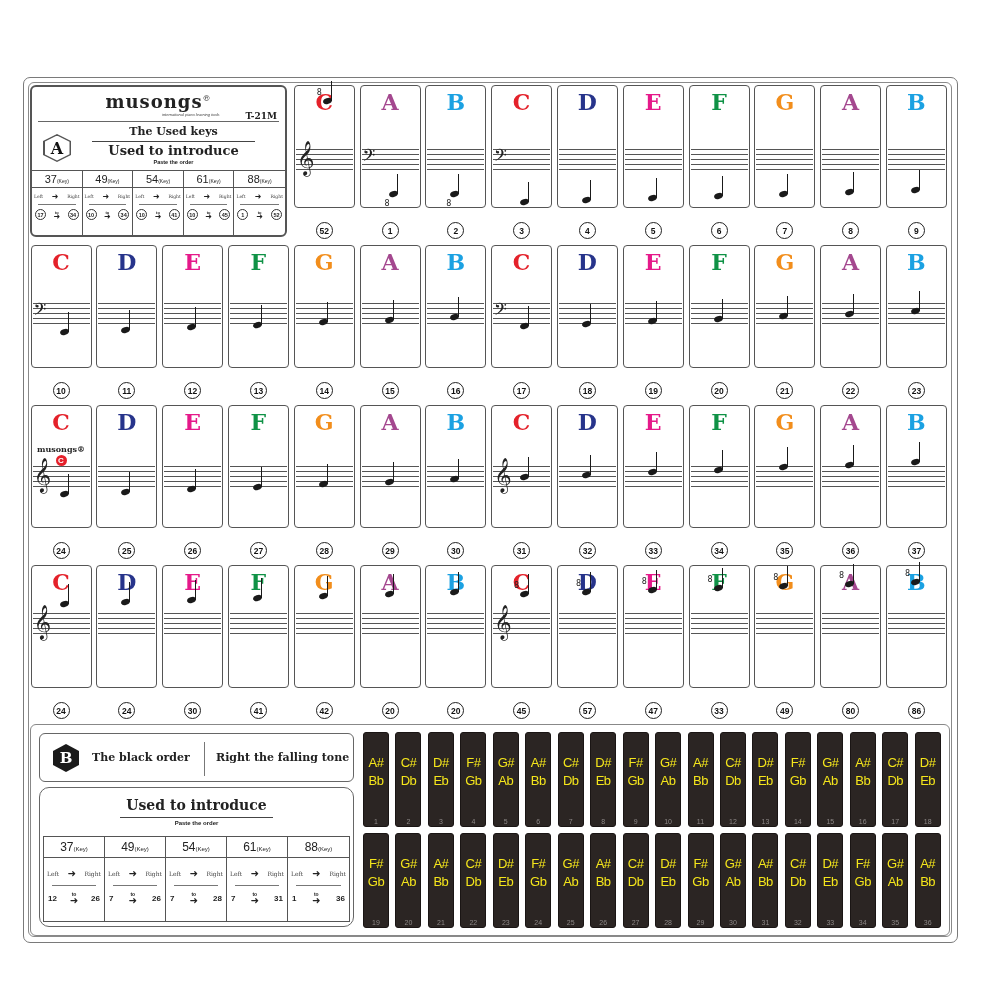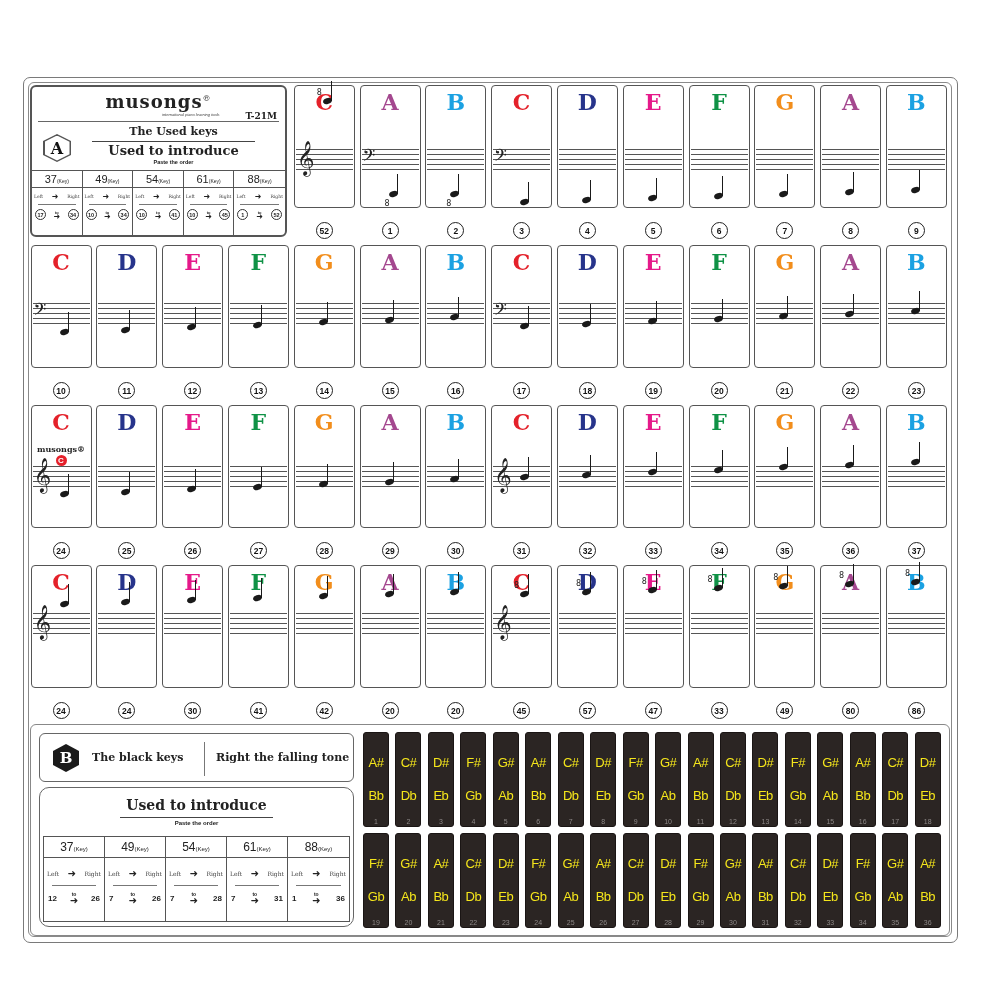--- a/index.html
+++ b/index.html
@@ -167,21 +167,21 @@
   
   .bkey {
     position: absolute; width: 26px; height: 95px; background: #2b2523; border-radius: 3px;
     border: 1px solid #1a1514;
   }
   .bkey .sharp, .bkey .flat {
     position: absolute; left: 0; right: 0; text-align: center; color: #f5e61b;
     font-family: "Liberation Sans", sans-serif; font-size: 13px; letter-spacing: -0.5px;
   }
   .bkey .sharp { top: 22px; }
-  .bkey .flat { top: 55px; }
+  .bkey .flat { top: 40px; }
   .bkey .bnum {
     position: absolute; left: 0; right: 0; bottom: 1px; text-align: center; color: #8c8786; font-size: 7px;
   }
 </style>
 </head>
 <body>
 
 <div class="sheet-outer"></div>
 <div class="sheet-inner"></div>
 
@@ -668,21 +668,21 @@
       <span class="stem" style="left: 32px; top: -4px; height: 20px;"></span>
       <span class="note" style="left: 24px; top: 13px;"></span>
       <span class="ottava" style="left: 18px; top: 3px;">8</span>
     </div>
     <div class="wnum" style="left: 907.9px; top: 702px;">86</div>
   </div>
 
 <div class="bottom-panel"></div>
 <div class="bk-header">
   <div class="hex-b">B</div>
-  <div class="bk-title">The black keys</div>
+  <div class="bk-title">The black order</div>
   <div class="bk-divider"></div>
   <div class="bk-subtitle">Right the falling tone</div>
 </div>
 <div class="intro-b-box">
   <div class="intro-b">Used to introduce</div>
   <div class="intro-b-rule"></div>
   <div class="paste-b">Paste the order</div>
   <div class="order-table order-b" id="order-b">
       <div class="order-cell">
         <div class="order-head"><span>37</span><small>(Key)</small></div>

